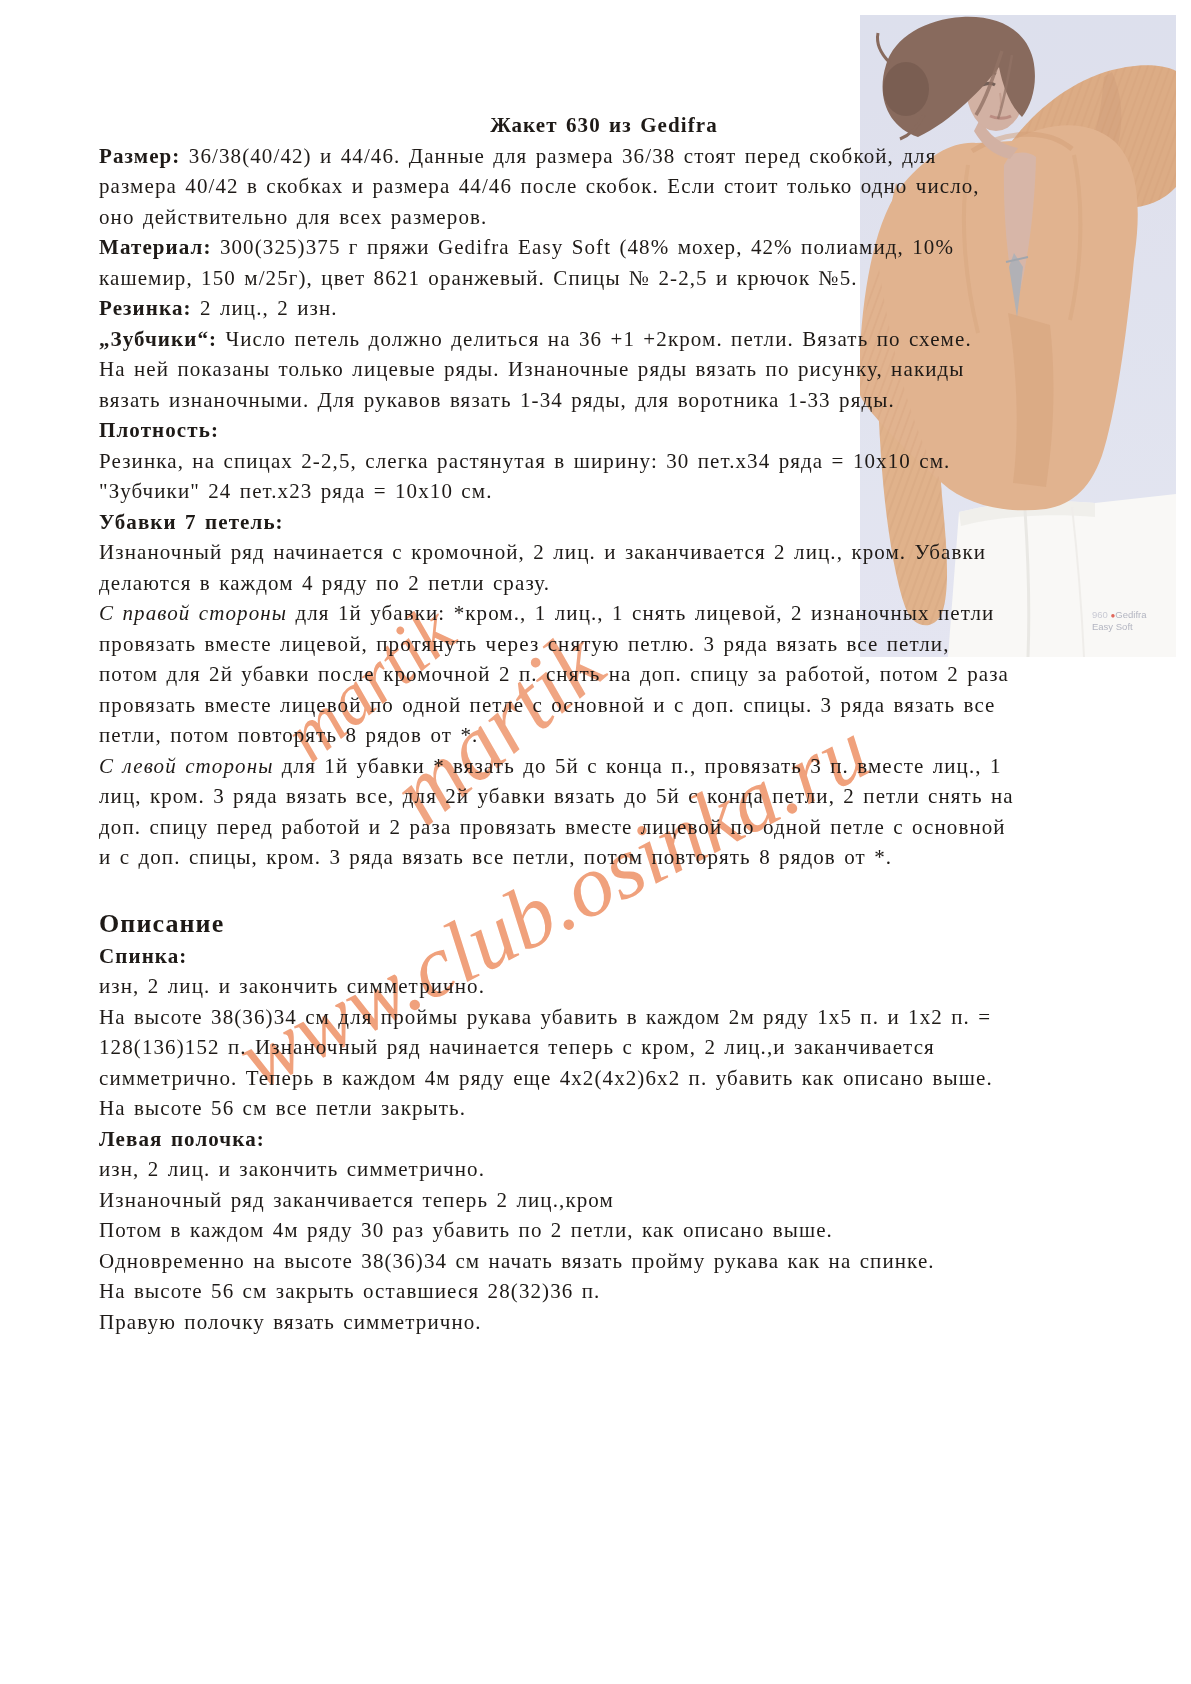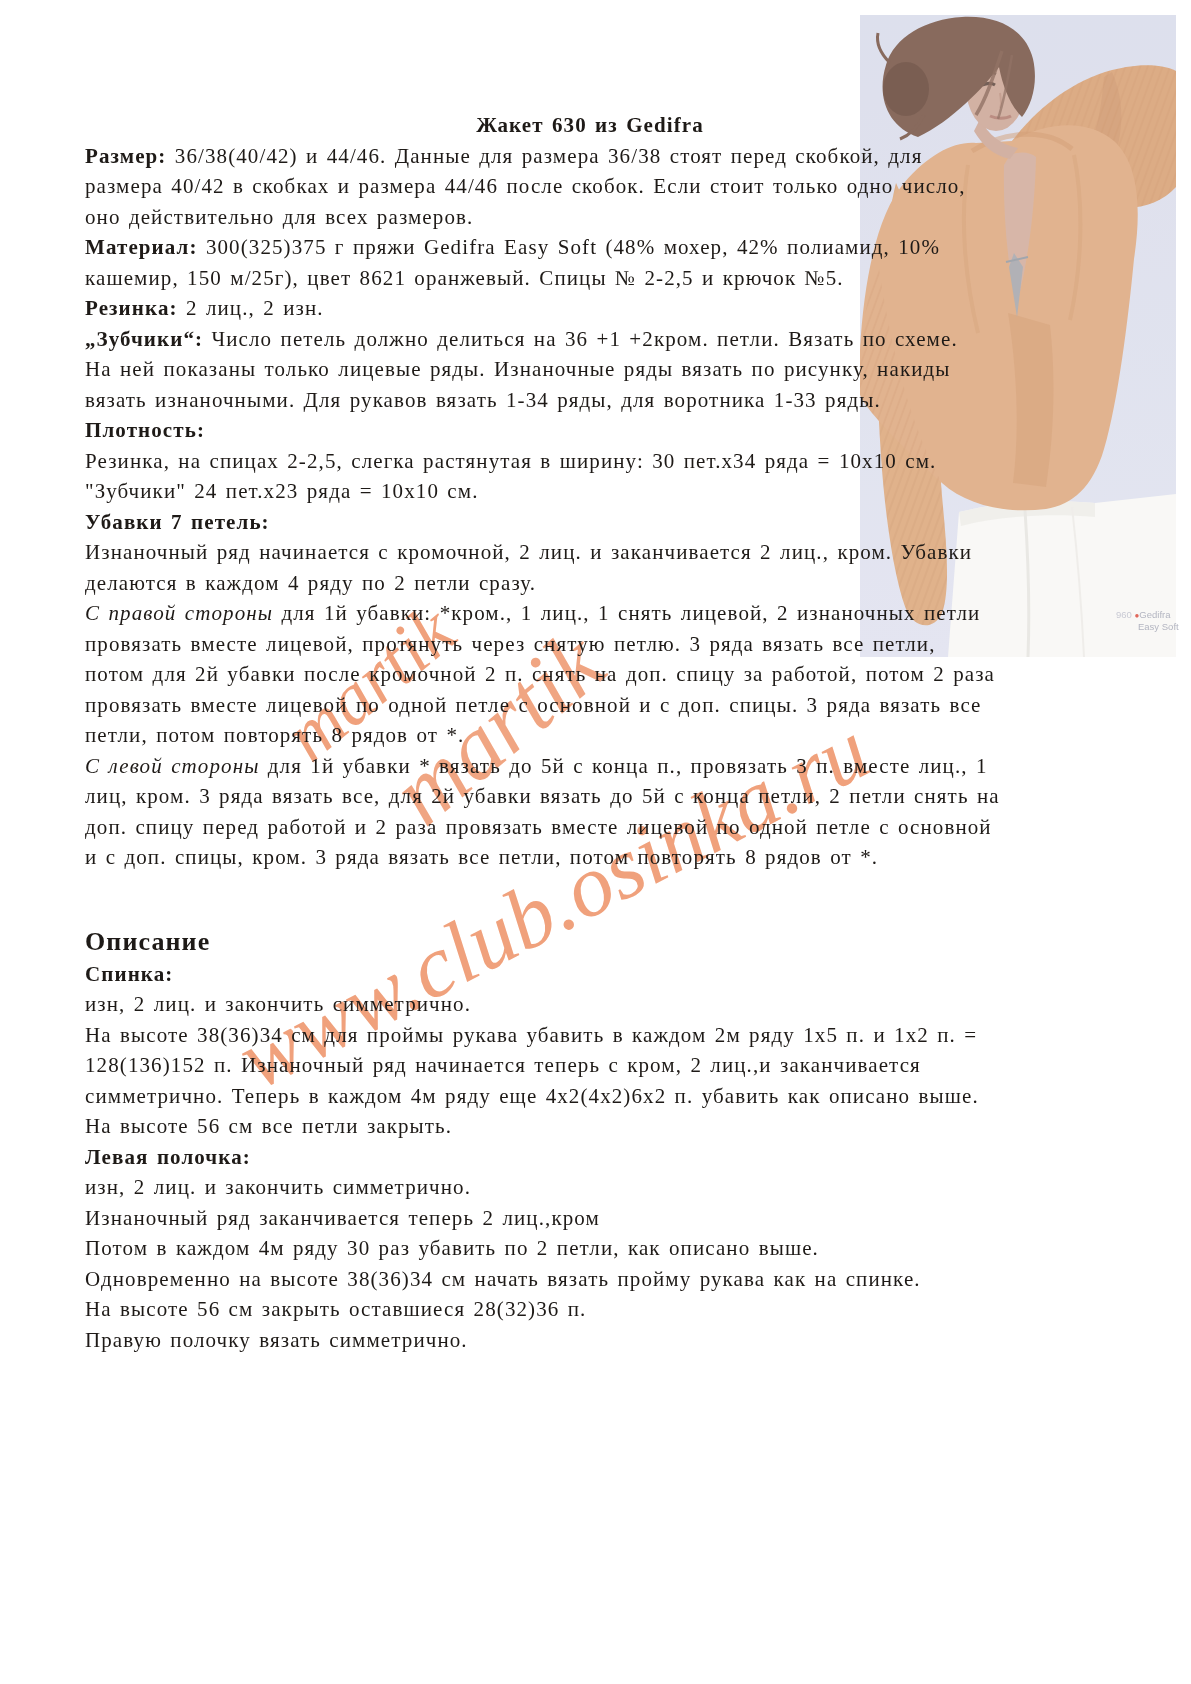--- a/index.html
+++ b/index.html
@@ -12,59 +12,59 @@
     font-family:"Liberation Serif","DejaVu Serif",serif;
   }
 
   
   .photo {
     position:absolute; left:860px; top:15px; width:316px; height:642px;
     z-index:0;
   }
   .photo svg { display:block; width:100%; height:100%; }
   .photo-caption {
-    position:absolute; left:256px; top:594px; width:70px;
+    position:absolute; left:232px; top:594px; width:70px;
     font-family:"Liberation Sans",sans-serif;
     font-size:9.5px; line-height:11px; color:#b3b5c1;
     z-index:1; white-space:nowrap;
   }
   .photo-caption .num { color:#c9cad4; }
   .photo-caption .dot { color:#e0685c; font-size:8px; }
-  .photo-caption .row2 { margin-left:22px; }
+  .photo-caption .row2 { }
 
   
   .wm {
     position:absolute; z-index:1;
     color:#f0a17c;
     font-style:italic;
     font-family:"Liberation Serif","DejaVu Serif",serif;
     white-space:nowrap;
     transform-origin:0 50%;
     pointer-events:none;
   }
   .wm-martik-a { left:295px; top:690px; font-size:74px; line-height:110px; transform:rotate(-40deg); }
   .wm-martik-b { left:405px; top:740px; font-size:92px; line-height:130px; transform:rotate(-40deg); opacity:.95; }
   .wm-site     { left:245px; top:990px; font-size:88px; line-height:150px; transform:rotate(-27.5deg); }
 
   
   .content {
-    position:absolute; left:85px; top:110px; width:1010px;
+    position:absolute; left:99px; top:110px; width:1010px;
     z-index:2;
     font-size:21px; line-height:30.5px;
     letter-spacing:1.1px; word-spacing:2px;
     color:#1e1a17;
   }
   .doc-title {
     text-align:center; font-weight:bold; white-space:nowrap;
   }
   .line { white-space:nowrap; }
   .line .b { font-weight:bold; }
   .line .i { font-style:italic;text-align:center; }
   .line.heading {
-    margin-top:52px;
+    margin-top:34px;
     font-size:26px; line-height:34px; font-weight:bold;
   }
 </style>
 </head>
 <body>
 
 <div class="page">
 
   <div class="photo">
     <svg viewBox="0 0 316 642">

